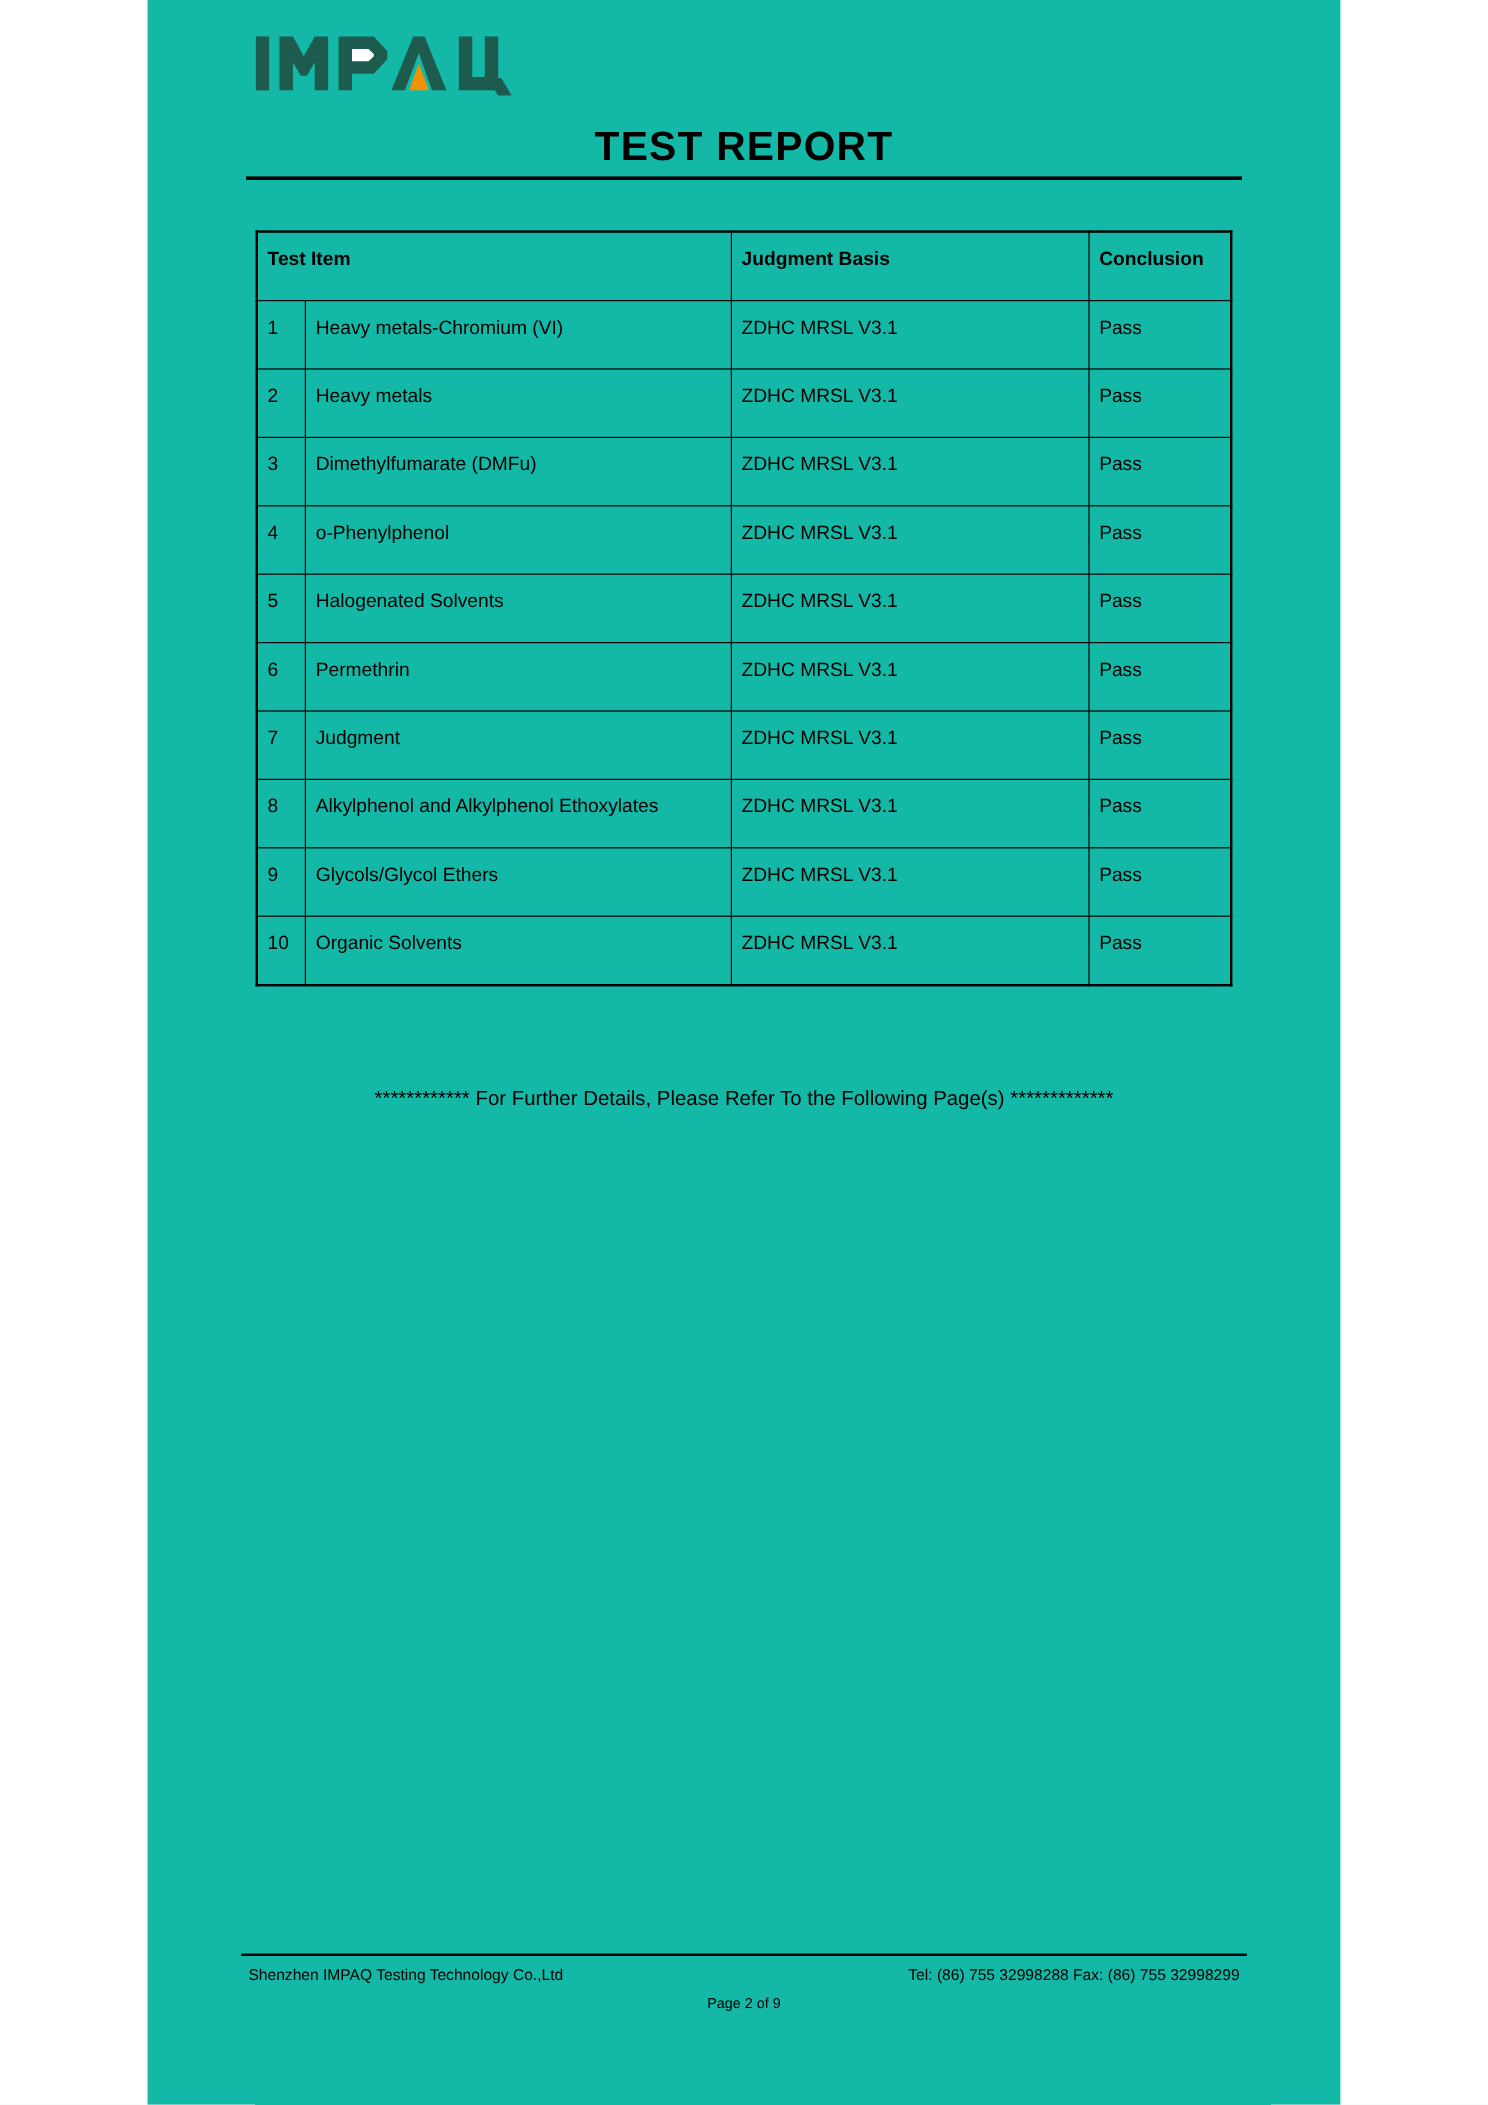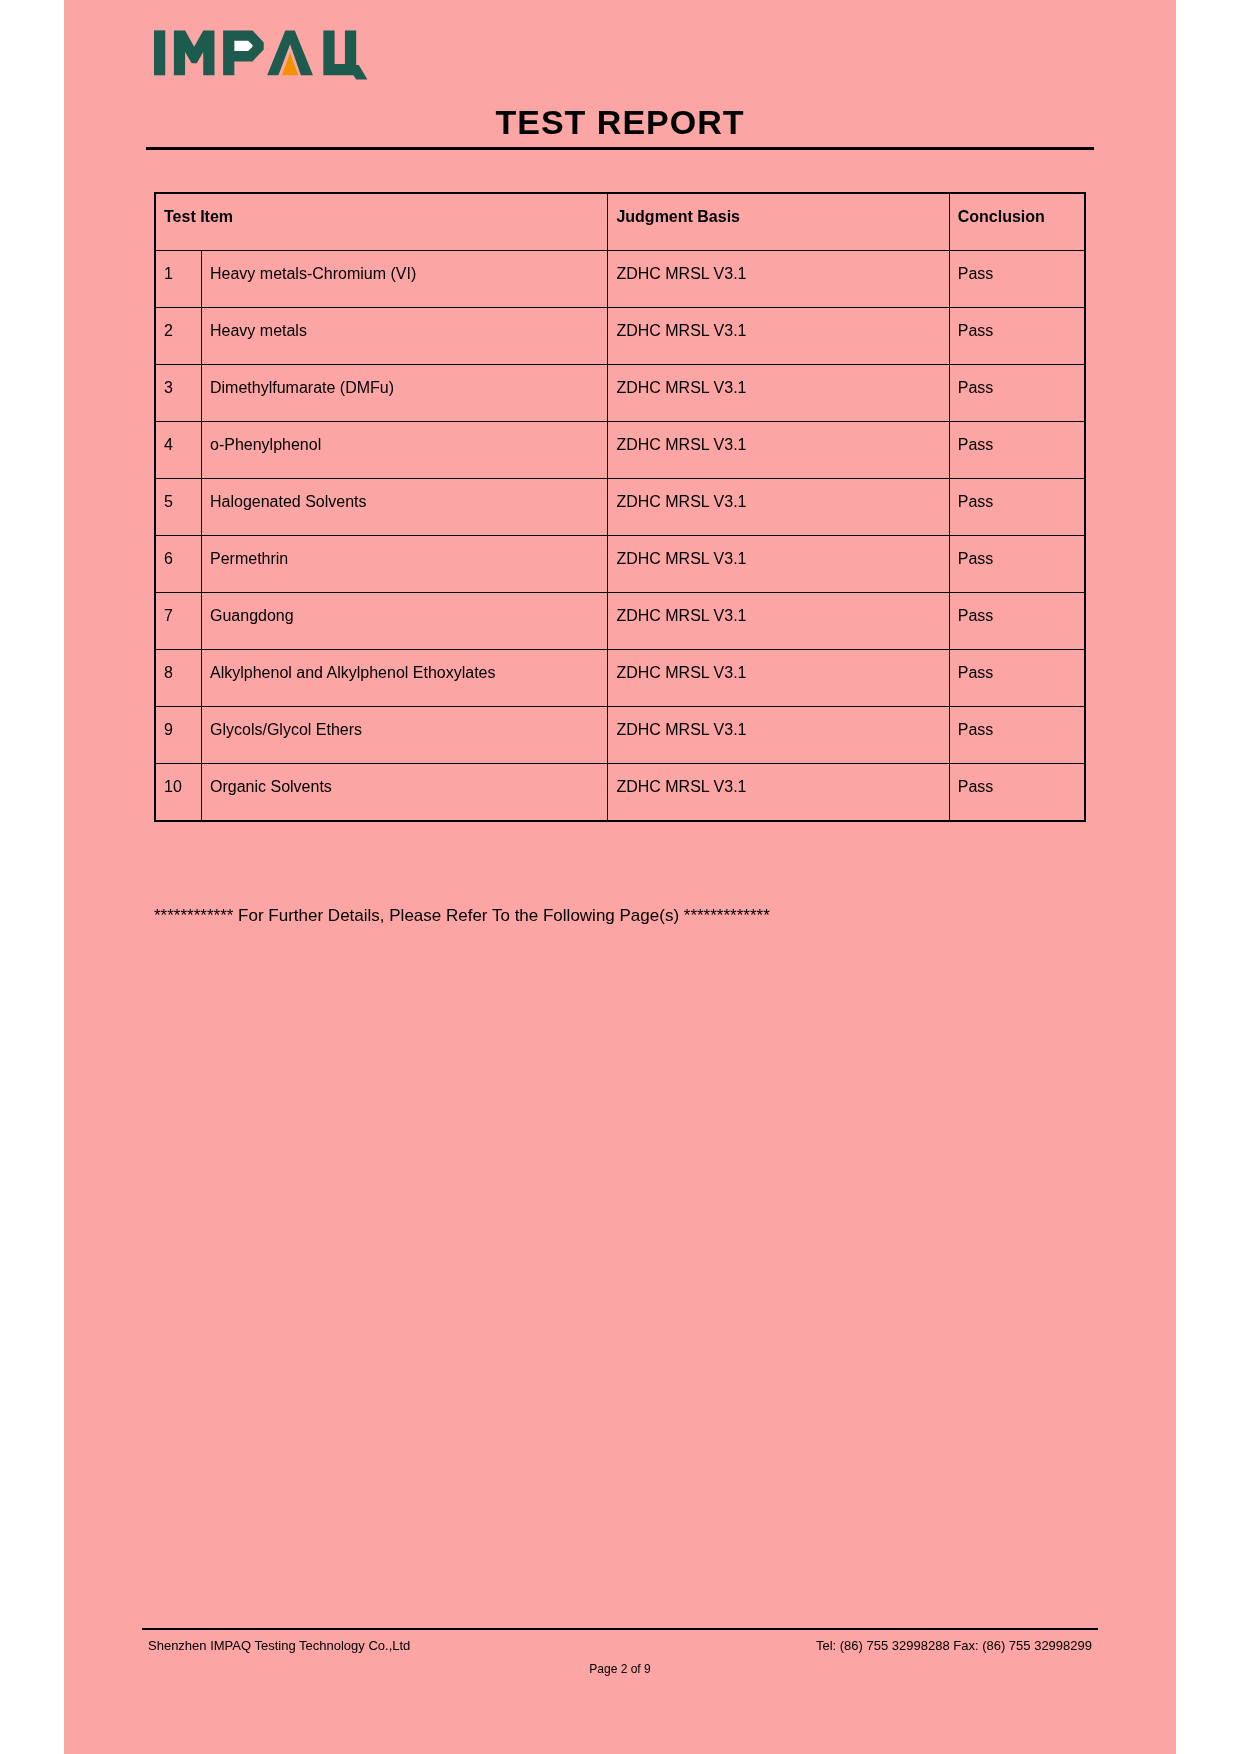--- a/index.html
+++ b/index.html
@@ -1,21 +1,21 @@
 <!DOCTYPE html>
 <html><head>
 <meta charset="utf-8">
 <style>
   html,body { margin:0; padding:0; background:#ffffff; }
   body { font-family:"Liberation Sans", sans-serif; color:#000; }
   .page {
     position:relative;
-    width:1112px; height:1754px;
+    width:994px; height:1754px;
     margin:0 auto;
-    background:#fca5a5;
+    background:#14b8a6;
     box-sizing:border-box;
     padding:30px 90px 0 90px;
     overflow:hidden;
   }
   
   .logo-wrap { height:54px; }
   .logo-wrap svg { display:block; }
   h1.title {
     margin:18px 0 0 0;
     text-align:center;
@@ -51,20 +51,21 @@
     font-size:16px;
     vertical-align:middle;
     text-align:left;
     overflow:hidden;
     white-space:nowrap;
   }
   table.results th { font-weight:bold; }
   
   .note {
     margin:84px 0 0 0;
+    text-align:center;
     font-size:17px;
   }
   
   .footer {
     position:absolute;
     left:78px; right:78px;
     top:1628px;
   }
   .footer-rule { border-top:2px solid #000; margin-bottom:4px; }
   .footer-line {
@@ -156,21 +157,21 @@
           <td>Pass</td>
         </tr>
         <tr>
           <td>6</td>
           <td>Permethrin</td>
           <td>ZDHC MRSL V3.1</td>
           <td>Pass</td>
         </tr>
         <tr>
           <td>7</td>
-          <td>Guangdong</td>
+          <td>Judgment</td>
           <td>ZDHC MRSL V3.1</td>
           <td>Pass</td>
         </tr>
         <tr>
           <td>8</td>
           <td>Alkylphenol and Alkylphenol Ethoxylates</td>
           <td>ZDHC MRSL V3.1</td>
           <td>Pass</td>
         </tr>
         <tr>

